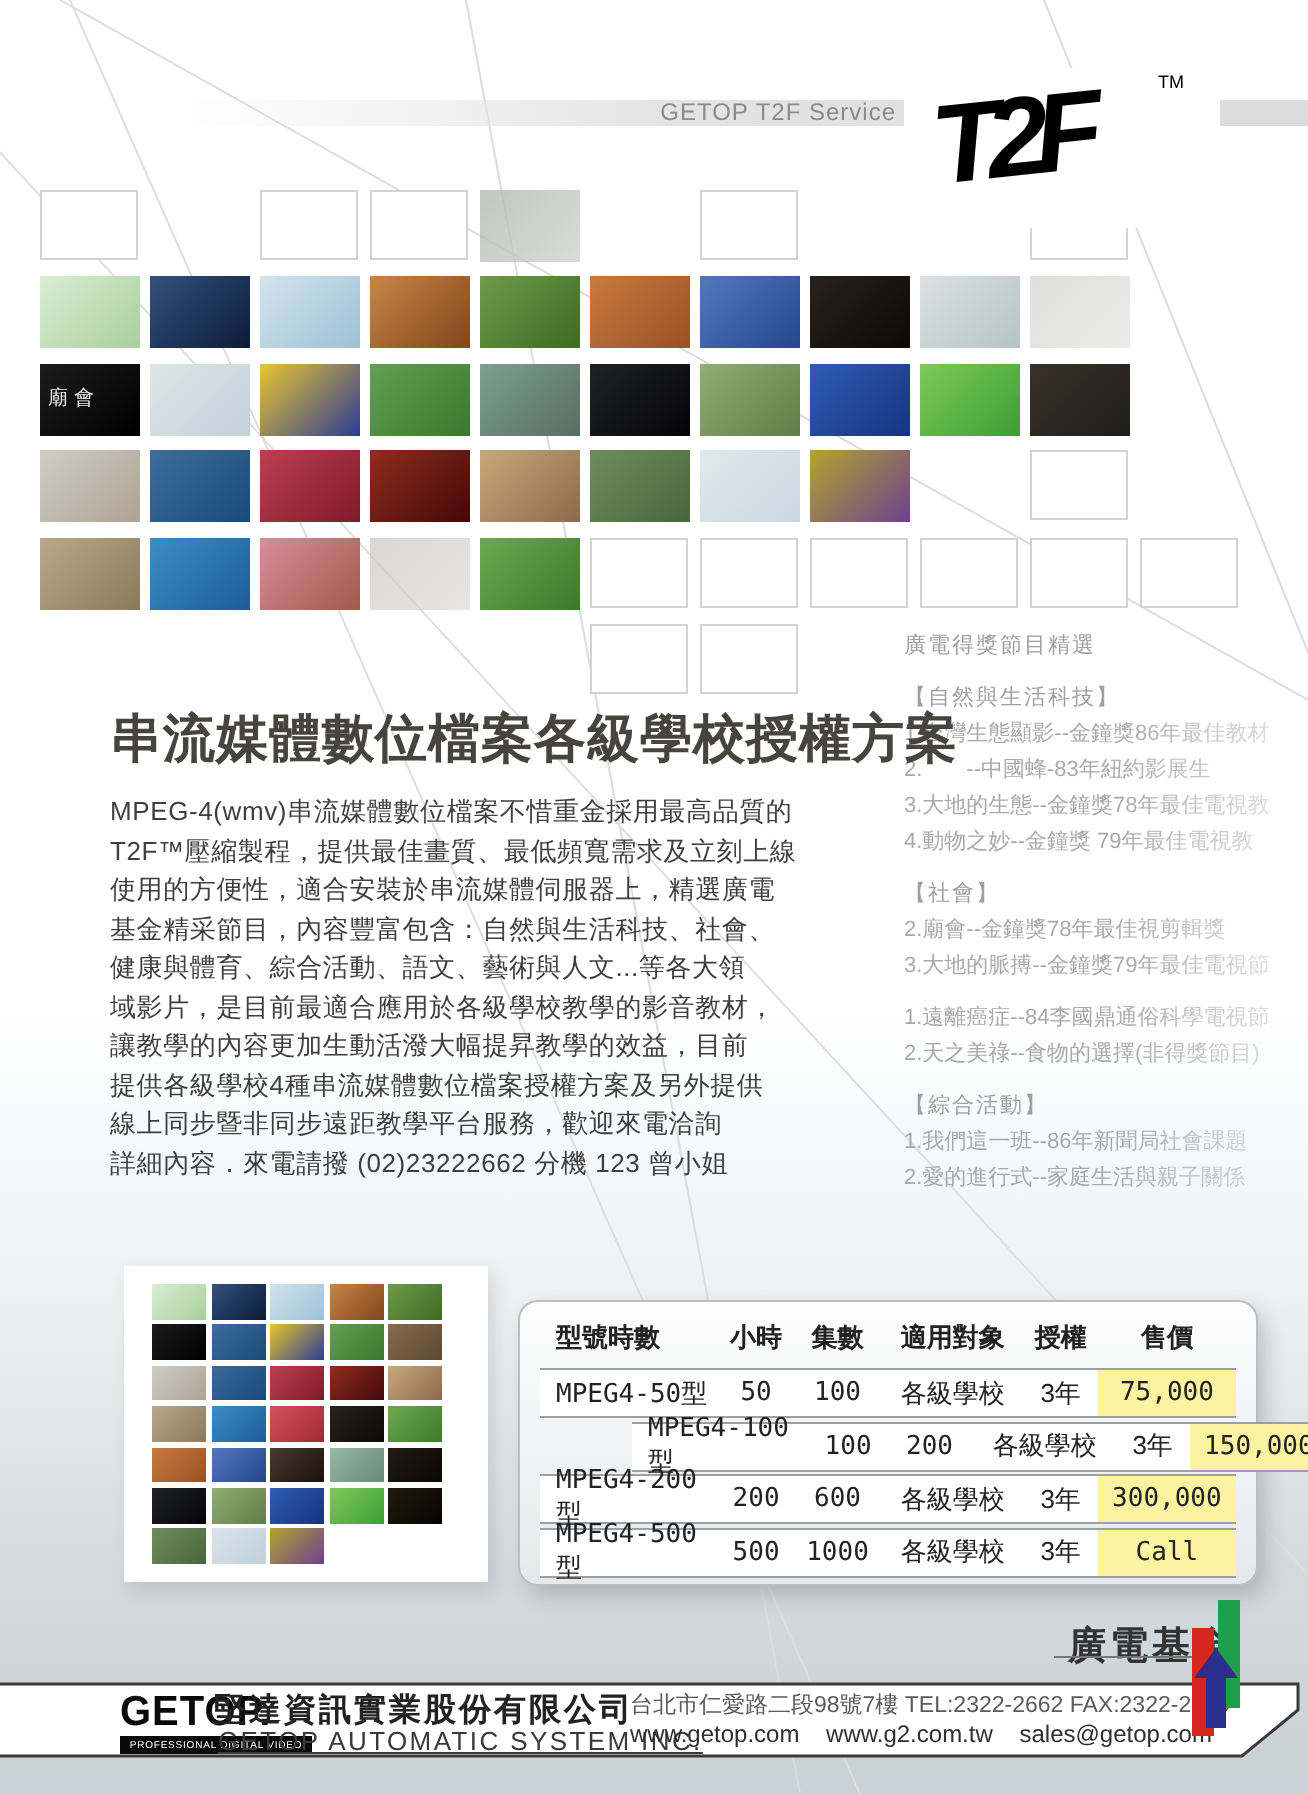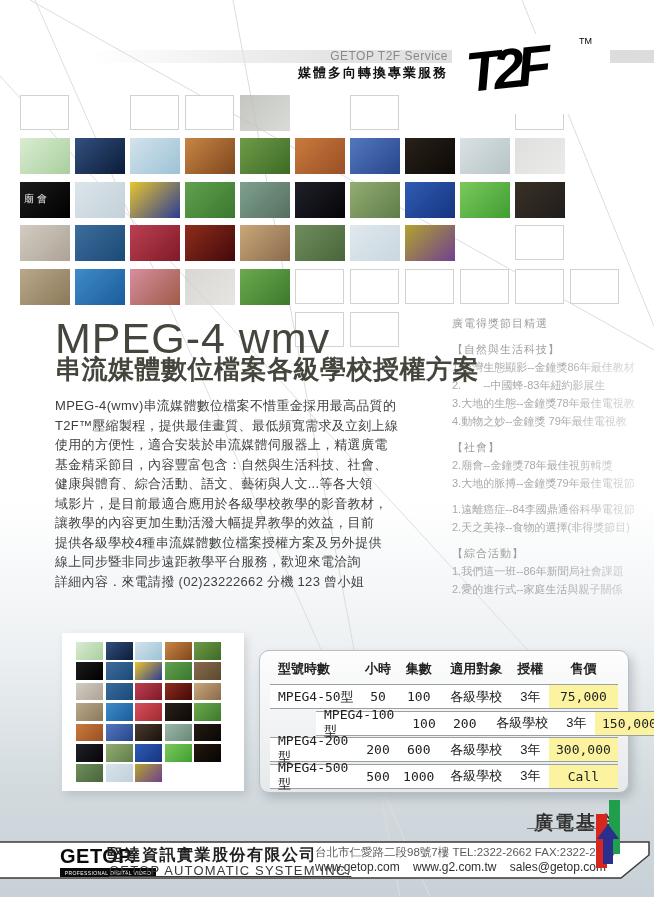--- a/index.html
+++ b/index.html
@@ -83,21 +83,20 @@
   <svg id="lines" width="654" height="897">
     <line x1="30" y1="0" x2="654" y2="350" stroke="#dcdcdc" stroke-width="1"></line>
     <line x1="233" y1="0" x2="400" y2="897" stroke="#dcdcdc" stroke-width="1"></line>
     <line x1="-70" y1="0" x2="755" y2="897" stroke="#dedede" stroke-width="1"></line>
     <line x1="35" y1="0" x2="430" y2="897" stroke="#dedede" stroke-width="1"></line>
     <line x1="522" y1="0" x2="885" y2="897" stroke="#dcdcdc" stroke-width="1"></line>
   </svg>
 
   <div class="abs" id="band"></div>
   <div class="abs" id="svc-en">GETOP T2F Service</div>
-  <div class="abs" id="svc-zh">媒體多向轉換專業服務</div>
   <div class="abs" id="t2f-box">
     <span id="t2f-text">T2F</span>
     <span id="t2f-tm">TM</span>
   </div>
 
   <div id="mosaic">
       <div class="mcell mbox" style="left: 20px; top: 95px;"></div>
       <div class="mcell mbox" style="left: 130px; top: 95px;"></div>
       <div class="mcell mbox" style="left: 185px; top: 95px;"></div>
       <div class="mcell mphoto" style="left: 240px; top: 95px; background: linear-gradient(135deg, rgb(181, 183, 178), rgb(208, 210, 204)); opacity: 0.8;"></div>
@@ -142,21 +141,20 @@
       <div class="mcell mbox" style="left: 295px; top: 268.6px;"></div>
       <div class="mcell mbox" style="left: 350px; top: 268.6px;"></div>
       <div class="mcell mbox" style="left: 405px; top: 268.6px;"></div>
       <div class="mcell mbox" style="left: 460px; top: 268.6px;"></div>
       <div class="mcell mbox" style="left: 515px; top: 268.6px;"></div>
       <div class="mcell mbox" style="left: 570px; top: 268.6px;"></div>
       <div class="mcell mbox" style="left: 295px; top: 312px;"></div>
       <div class="mcell mbox" style="left: 350px; top: 312px;"></div>
     </div>
 
-  <div class="abs" id="title1">MPEG-4 wmv</div>
   <div class="abs" id="title2">串流媒體數位檔案各級學校授權方案</div>
 
   <div class="abs" id="body-text">MPEG-4(wmv)串流媒體數位檔案不惜重金採用最高品質的
 T2F™壓縮製程，提供最佳畫質、最低頻寬需求及立刻上線
 使用的方便性，適合安裝於串流媒體伺服器上，精選廣電
 基金精采節目，內容豐富包含：自然與生活科技、社會、
 健康與體育、綜合活動、語文、藝術與人文...等各大領
 域影片，是目前最適合應用於各級學校教學的影音教材，
 讓教學的內容更加生動活潑大幅提昇教學的效益，目前
 提供各級學校4種串流媒體數位檔案授權方案及另外提供

